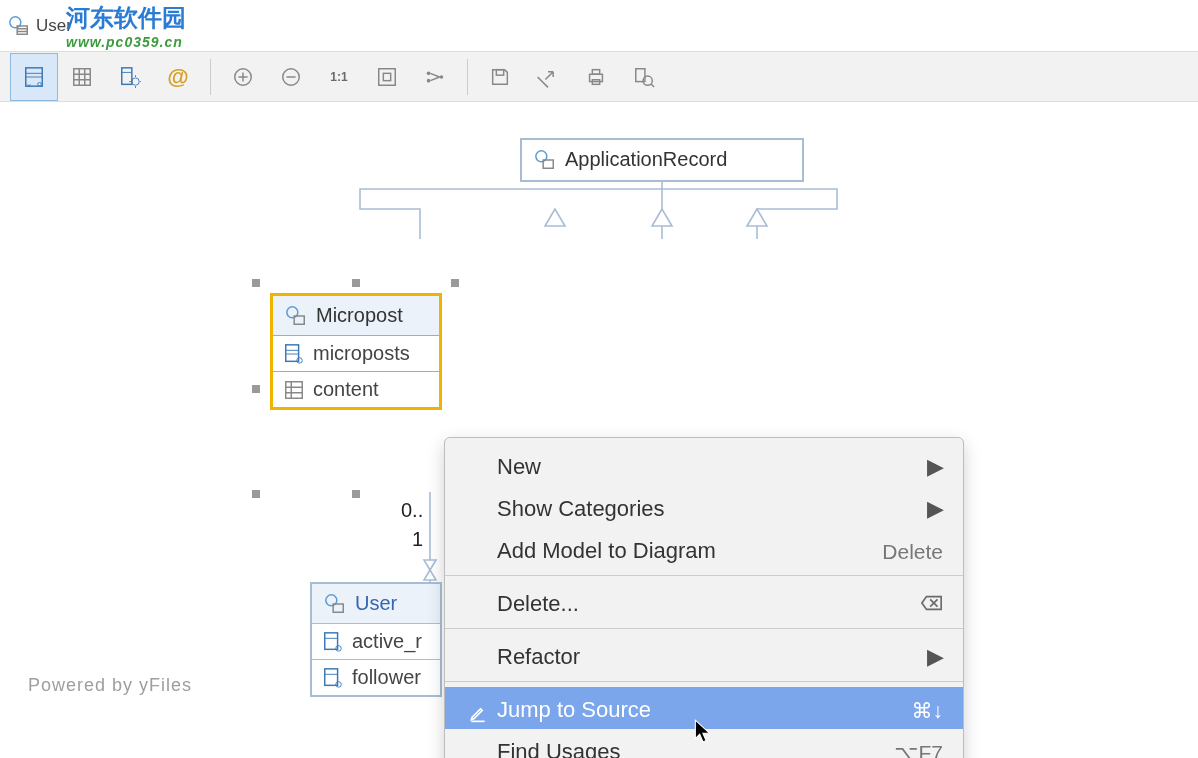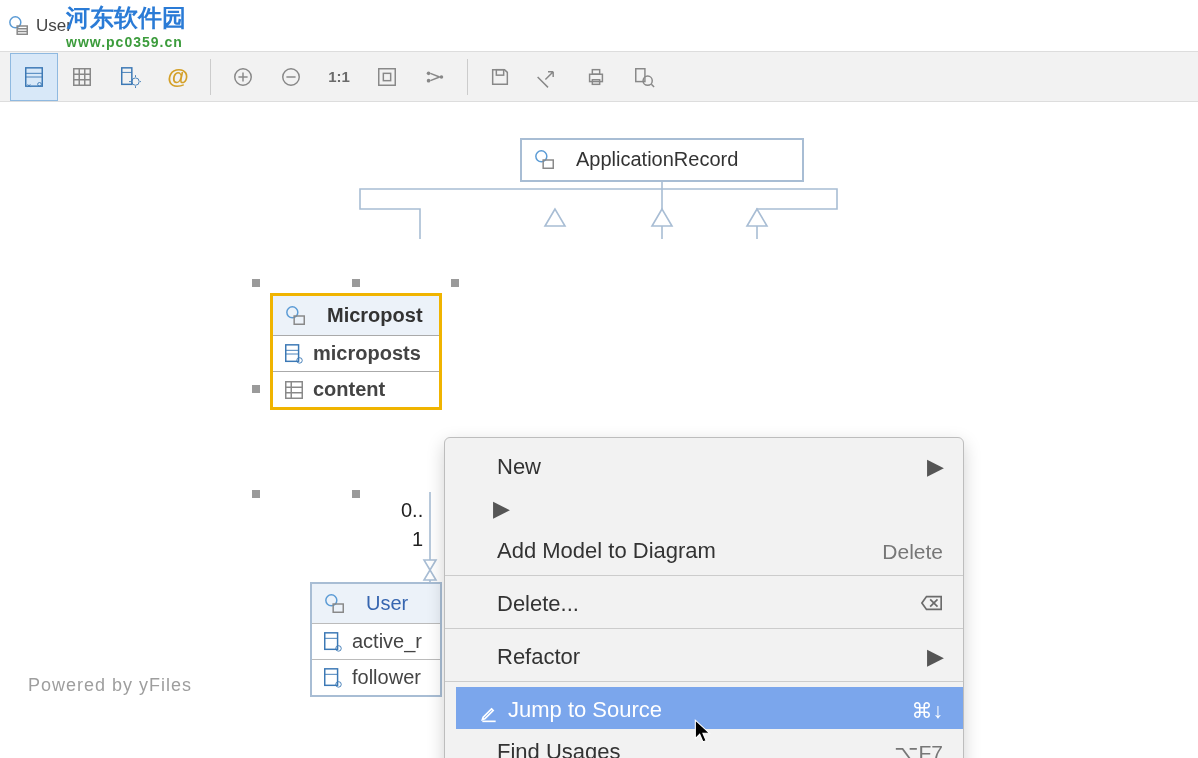--- a/index.html
+++ b/index.html
@@ -32,20 +32,21 @@
   font-size: 24px;
   color: #2a7bd6;
   pointer-events: none;
   margin-left: 8px;
 }
 .watermark .sub {
   display: block;
   font-size: 14px;
   color: #3c9c3c;
   letter-spacing: 1px;
+  font-style: italic;
 }
 .toolbar {
   height: 50px;
   background: #f2f2f2;
   border-bottom: 1px solid #ddd;
   display: flex;
   align-items: center;
   padding: 0 10px;
   gap: 0;
 }
@@ -78,21 +79,21 @@
 
 
 .node {
   position: absolute;
   background: #fff;
   border: 2px solid #a8bdd4;
 }
 .node .header {
   display: flex;
   align-items: center;
-  gap: 20px;
+  gap: 9px;
   padding: 8px 12px;
   font-size: 20px;
   color: #333;
 }
 .node.sel { border: 3px solid #f0b400; }
 .row {
   display: flex;
   align-items: center;
   gap: 8px;
   padding: 6px 10px;
@@ -123,21 +124,21 @@
   padding: 6px 0;
 }
 .menu-item {
   display: flex;
   align-items: flex-end;
   padding: 6px 20px 6px 18px;
   font-size: 22px;
   color: #333;
   height: 42px;
 }
-.menu-item.highlight { background: #7ba6ec; color: #fff; margin-left: 11px; }
+.menu-item.highlight { background: #7ba6ec; color: #fff; }
 .menu-item .mi-icon { width: 30px; display:flex; align-items:center; justify-content:center; }
 .menu-item .mi-label { flex: 1; padding-left: 4px; }
 .menu-item .mi-short { color: #777; font-size: 21px; }
 .menu-item.highlight .mi-short { color: #fff; }
 .menu-item .mi-arrow { width: 16px; text-align: right; color: #555; }
 .menu-sep { height: 1px; background: #ccc; margin: 5px 0; }
 
 .cursor {
   position: absolute;
   left: 693px;
@@ -206,21 +207,21 @@
         <line x1="7" y1="12" x2="17" y2="12" class="i-grid"></line>
       </svg>
     </div>
   <div class="tool">
       <svg viewBox="0 0 24 24">
         <circle cx="12" cy="12" r="9" class="i-grid"></circle>
         <line x1="7" y1="12" x2="17" y2="12" class="i-grid"></line>
       </svg>
     </div>
   <div class="tool">
-      <span style="color:#6b6b6b;font-size:15px;font-weight:bold;">1:1</span>
+      <span style="color:#6b6b6b;font-size:12px;font-weight:bold;">1:1</span>
     </div>
   <div class="tool">
       <svg viewBox="0 0 24 24">
         <rect x="3" y="3" width="18" height="18" class="i-grid"></rect>
         <rect x="8" y="8" width="8" height="8" class="i-grid"></rect>
       </svg>
     </div>
   <div class="tool">
       <svg viewBox="0 0 24 24">
         <circle cx="5" cy="8" r="2" fill="#888"></circle>
@@ -280,21 +281,21 @@
     </div>
   </div>
 
   <div class="handle" style="left:252px; top:177px;"></div>
   <div class="handle" style="left:352px; top:177px;"></div>
   <div class="handle" style="left:451px; top:177px;"></div>
   <div class="handle" style="left:252px; top:283px;"></div>
   <div class="handle" style="left:252px; top:388px;"></div>
   <div class="handle" style="left:352px; top:388px;"></div>
 
-  <div class="node sel" style="left:270px; top:191px; width:172px;font-weight:bold;">
+  <div class="node sel" style="left:270px; top:191px; width:172px;">
     <div class="header" style="background:#ecf2f9;">
       <svg class="cls-icon" viewBox="0 0 24 24">
           <circle cx="8" cy="8" r="6" class="i-class"></circle>
           <rect x="10" y="12" width="11" height="9" class="i-grid"></rect>
         </svg>
       <span>Micropost</span>
     </div>
     <div class="row">
       <svg class="cls-icon" viewBox="0 0 24 24">
           <rect x="3" y="2" width="14" height="18" fill="none" stroke="#3b78b5" stroke-width="1.6"></rect>
@@ -347,20 +348,21 @@
   <div class="powered">Powered by yFiles</div>
 
   <div class="menu">
     <div class="menu-item">
       <span class="mi-icon"></span>
         <span class="mi-label">New</span>
         <span class="mi-arrow">▶</span>
     </div>
     <div class="menu-item">
       <span class="mi-icon"></span>
+        <span class="mi-label">Show Categories</span>
         <span class="mi-arrow">▶</span>
     </div>
     <div class="menu-item">
       <span class="mi-icon"></span>
         <span class="mi-label">Add Model to Diagram</span>
         <span class="mi-short">Delete</span>
     </div>
     <div class="menu-sep"></div>
     <div class="menu-item">
       <span class="mi-icon"></span>

